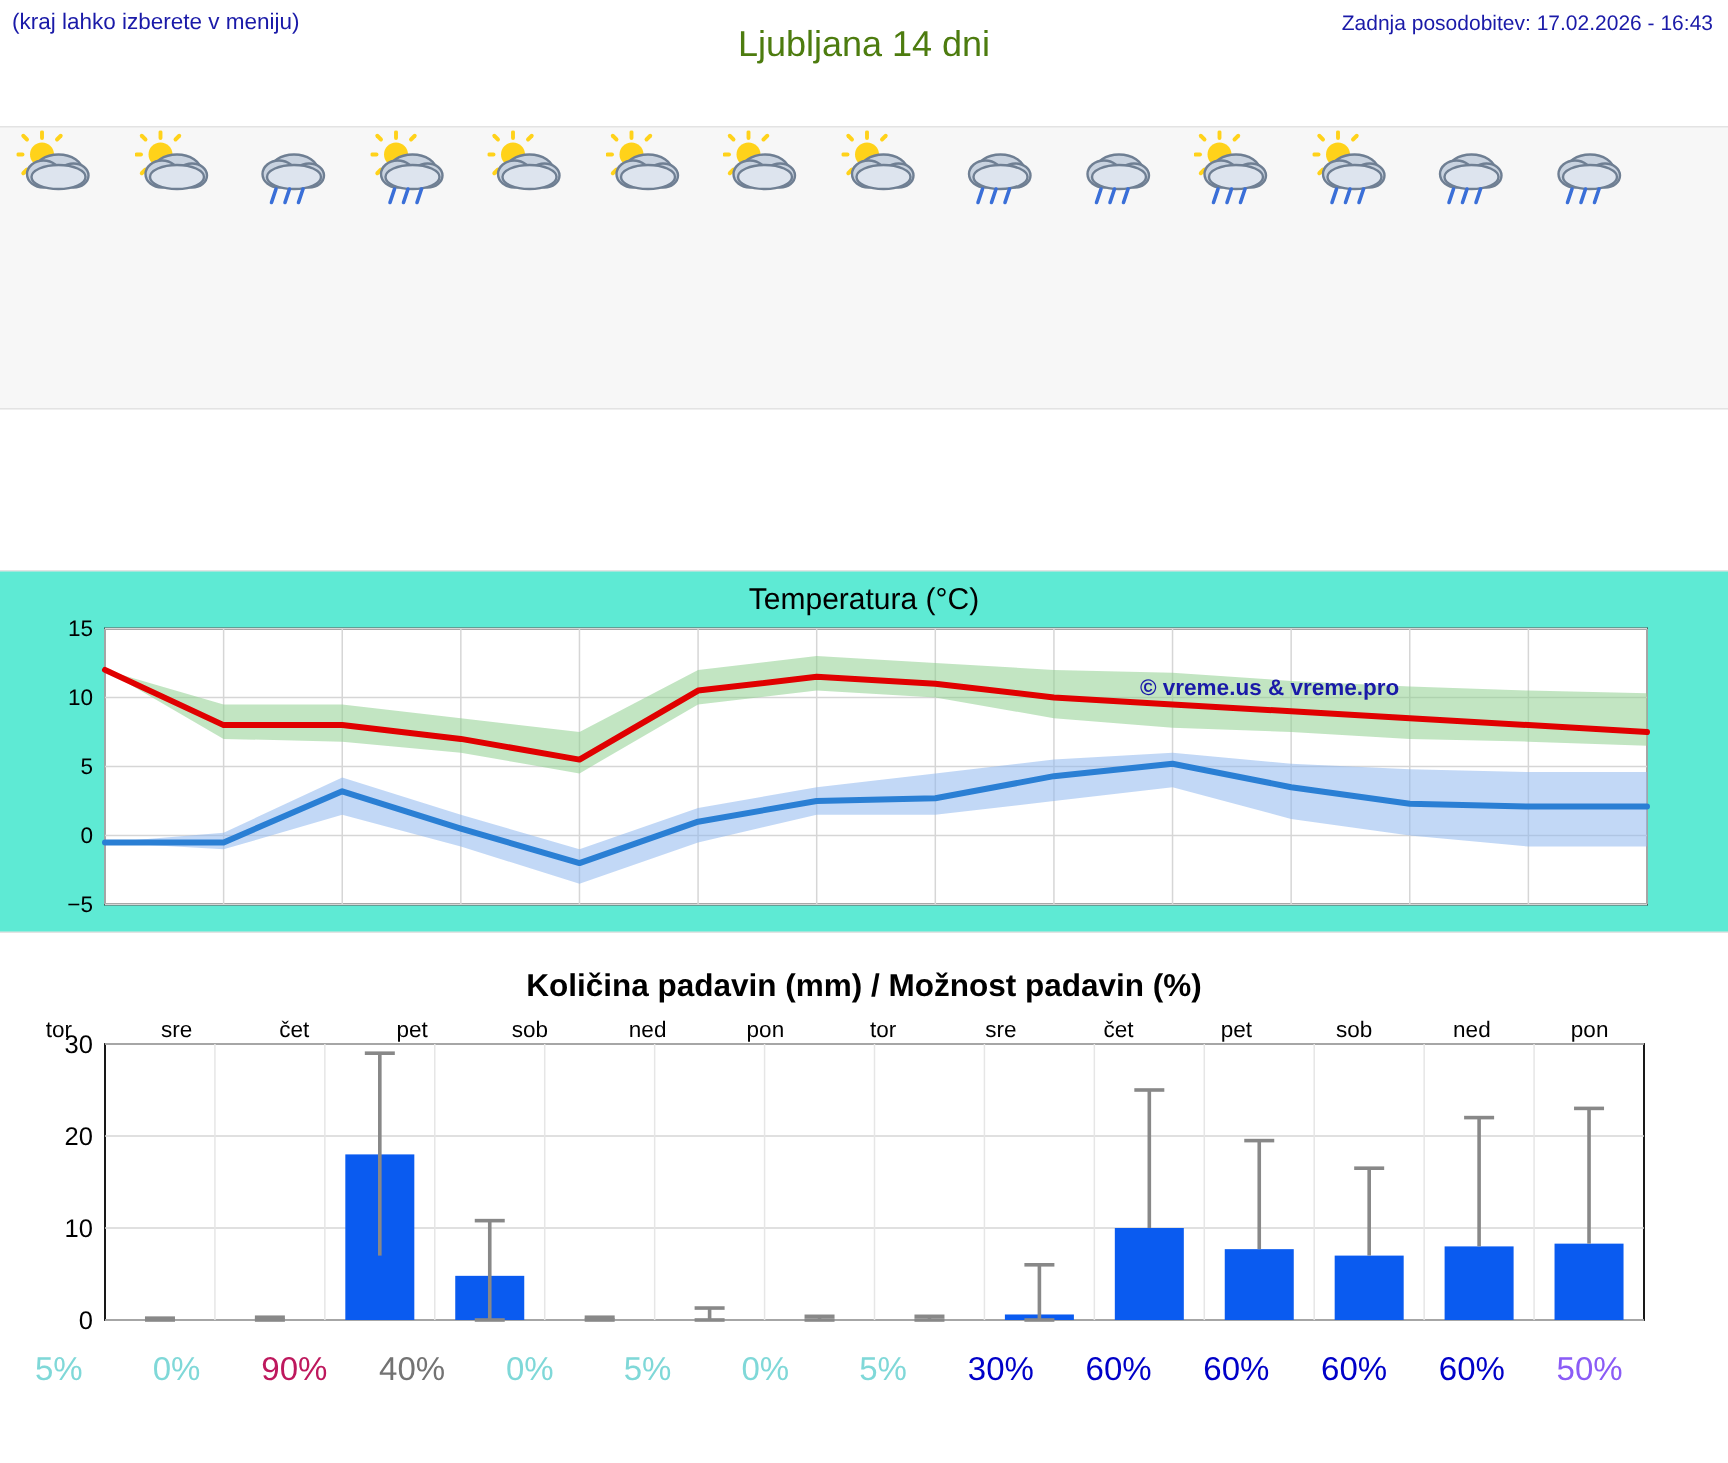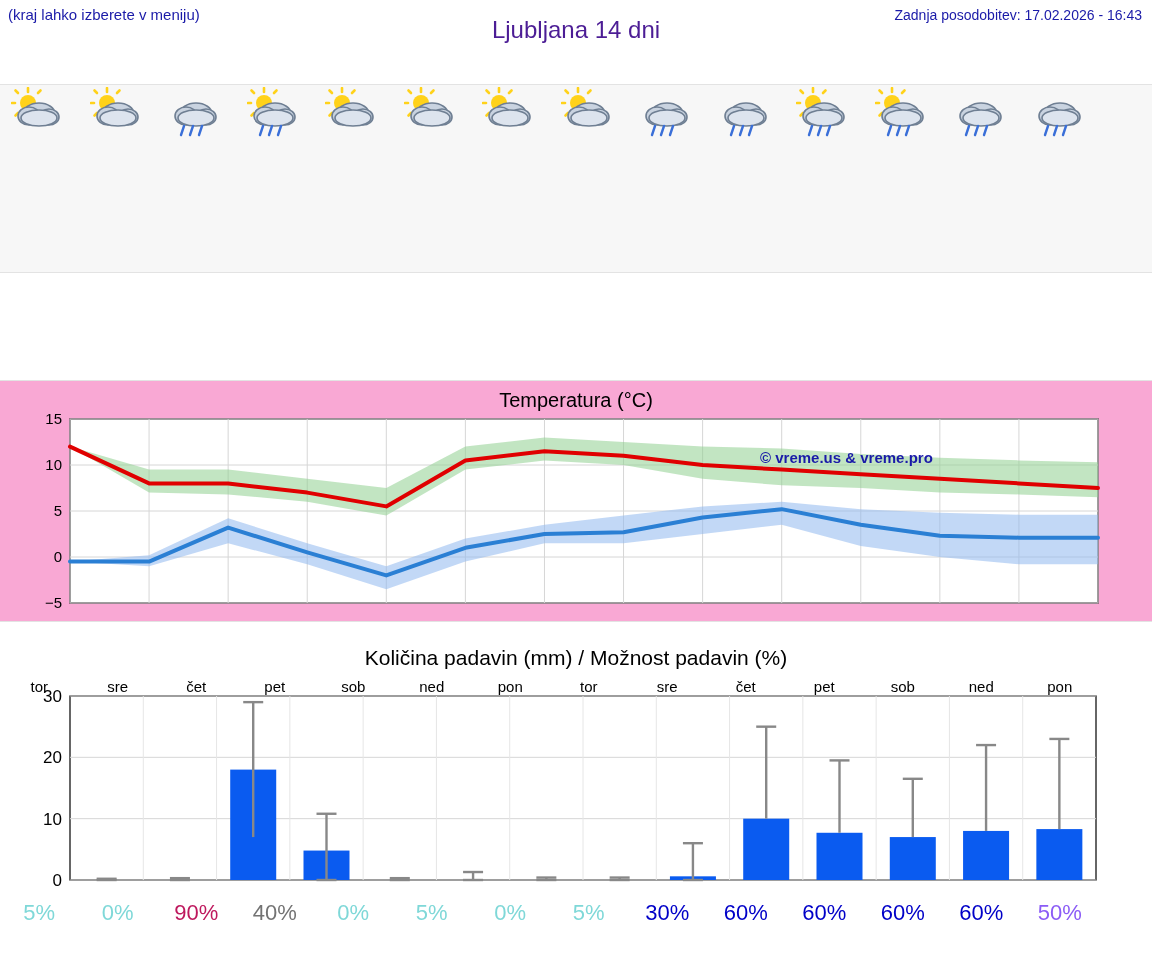--- a/index.html
+++ b/index.html
@@ -7,43 +7,43 @@
     width:1152px;height:975px;
     background:#ffffff;
     font-family:"Liberation Sans", sans-serif;
     color:#000;
     overflow:hidden;
     position:relative;
   }
   .topbar{position:relative;height:62px;}
   .topleft{position:absolute;left:8px;top:6px;font-size:15px;color:#1a1aa8;}
   .topright{position:absolute;right:10px;top:7px;font-size:14px;color:#1a1aa8;}
-  .title{position:absolute;left:0;right:0;top:16px;text-align:center;font-size:24px;color:#4c1d95;}
+  .title{position:absolute;left:0;right:0;top:16px;text-align:center;font-size:24px;color:#4d7c0f;}
 
   
   .strip{
     position:absolute;top:84px;left:0;width:1152px;height:187px;
     background:#f7f7f7;border-top:1px solid #e3e3e3;border-bottom:1px solid #e3e3e3;
   }
   .days{display:flex;width:1152px;}
   .day{width:78.5px;flex:0 0 78.5px;text-align:center;}
   .day .dname{font-size:17px;line-height:21px;color:#000;}
   .day .ddate{font-size:17px;line-height:21px;color:#000;}
   .day.weekend .dname,.day.weekend .ddate{color:#e00000;}
   .icon{height:56px;display:flex;align-items:center;justify-content:center;}
   .tmax{font-size:21px;color:#e00000;line-height:26px;}
   .tmin{font-size:21px;color:#2a7fd4;line-height:26px;}
 
   
-  .panel{position:absolute;left:0;width:1152px;background:#f9a8d4;border-top:1px solid #e3e3e3;border-bottom:1px solid #e3e3e3;}
+  .panel{position:absolute;left:0;width:1152px;background:#5eead4;border-top:1px solid #e3e3e3;border-bottom:1px solid #e3e3e3;}
   #temp-panel{top:380px;height:240px;}
   #precip-panel{top:638px;height:312px;background:#ffffff;border:none;}
 
   .chart-title{text-align:center;font-size:20px;color:#000;padding-top:8px;}
-  #precip-panel .chart-title{font-size:21px;}
+  #precip-panel .chart-title{font-size:21px;font-weight:bold;}
   svg{display:block;}
 
   .precip-daylabels{position:absolute;top:678px;left:0;width:1152px;display:flex;}
   .precip-daylabels div{width:78.5px;flex:0 0 78.5px;text-align:center;font-size:15px;color:#000;}
 
   .pct-row{position:absolute;top:900px;left:0;width:1152px;display:flex;}
   .pct-row div{width:78.5px;flex:0 0 78.5px;text-align:center;font-size:22px;}
 </style>
 </head>
 <body>

